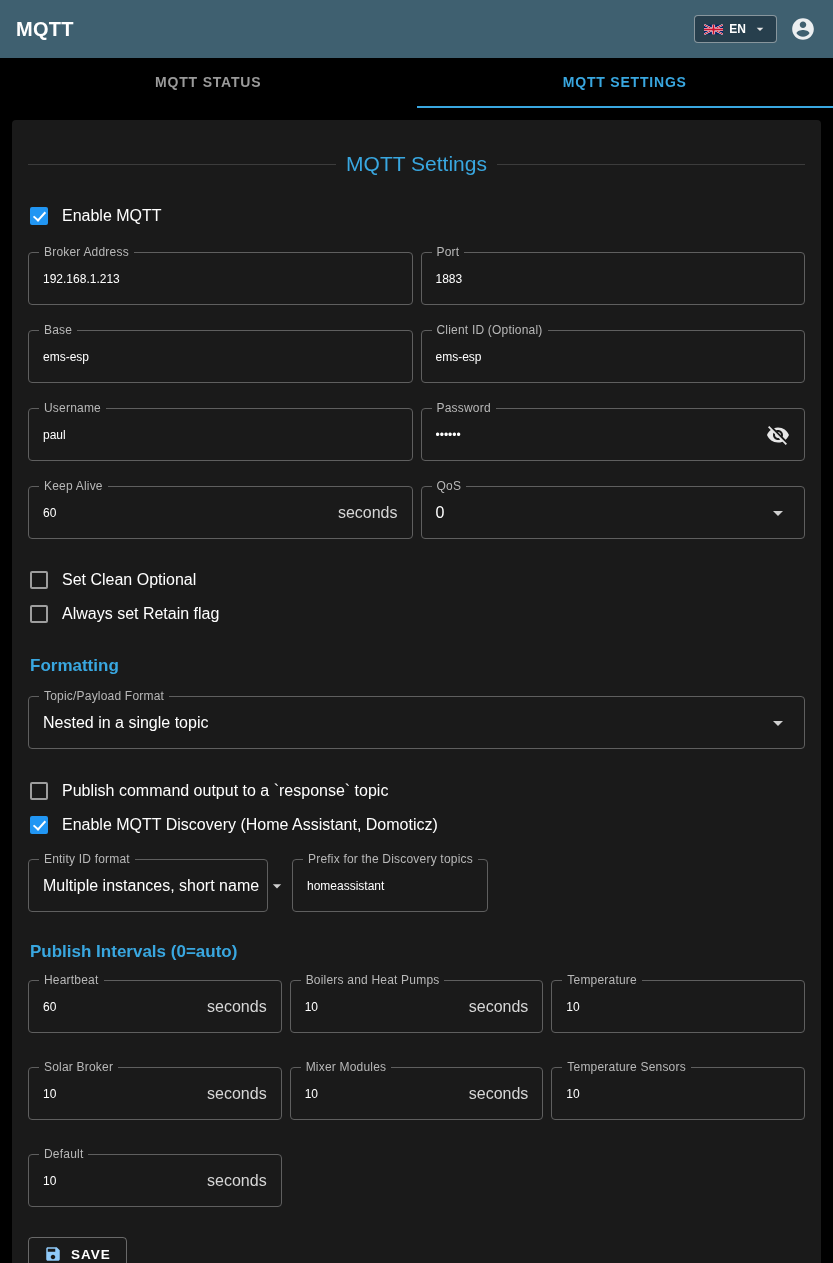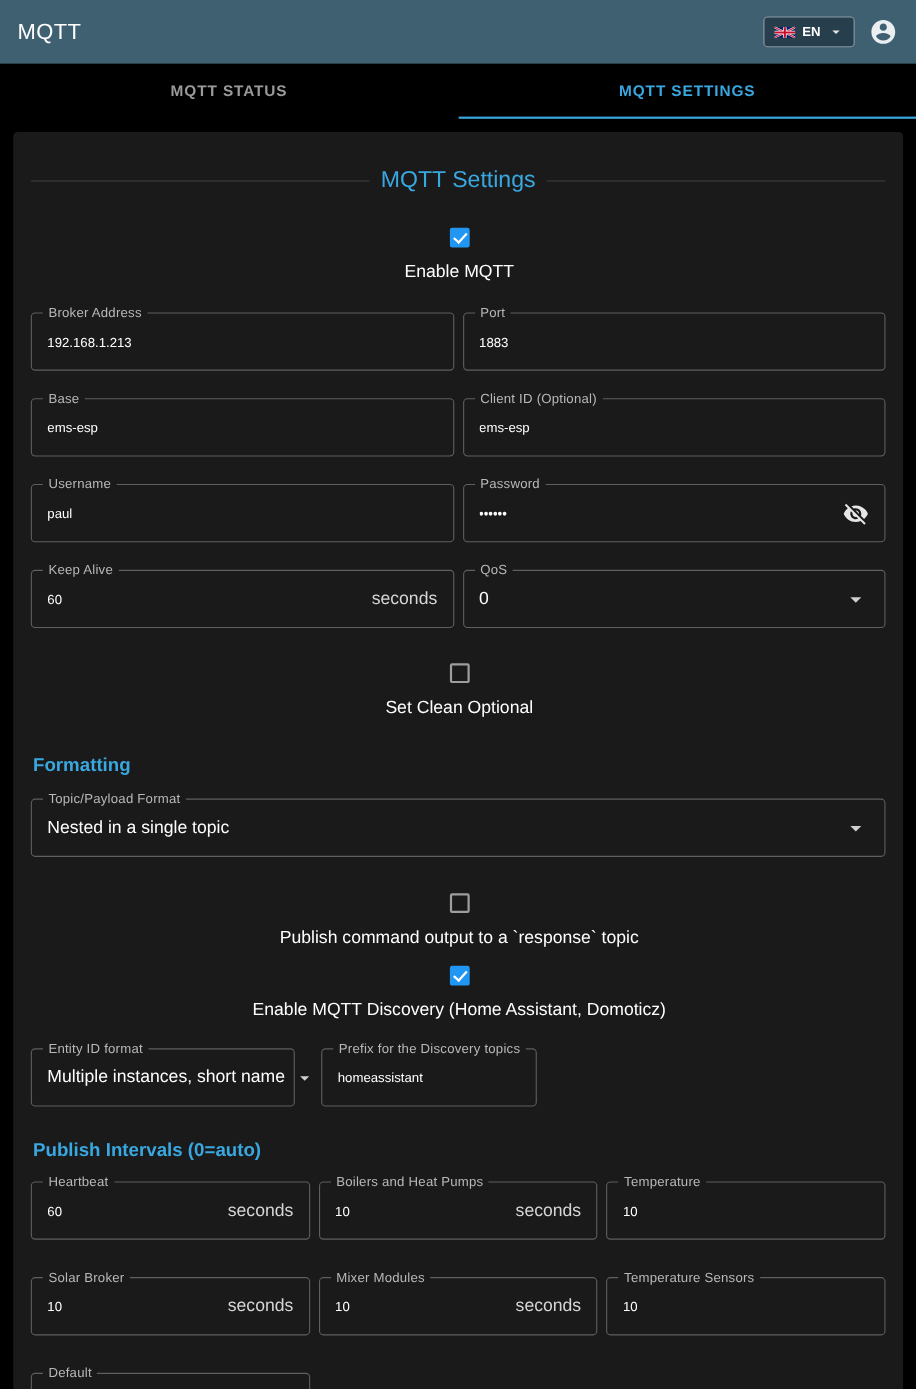--- a/index.html
+++ b/index.html
@@ -14,21 +14,21 @@
 
   
   .appbar {
     height: 58px;
     background: #3f6070;
     display: flex;
     align-items: center;
     padding: 0 16px;
     gap: 12px;
   }
-  .app-title { font-size: 20px; font-weight: 400; letter-spacing: 0.3px; text-align: right; }
+  .app-title { font-size: 20px; font-weight: 700; letter-spacing: 0.3px; text-align: right; }
   .appbar-spacer { flex: 1; }
   .lang-button {
     display: flex; align-items: center; gap: 6px;
     background: rgba(10, 25, 35, 0.45);
     border: 1px solid rgba(255,255,255,0.45);
     border-radius: 4px;
     padding: 5px 8px 5px 9px;
     color: #fff; font-size: 12px; font-weight: 700;
     cursor: pointer;
   }
@@ -66,21 +66,20 @@
   .section-heading {
     color: #39a7e0; font-size: 17px; font-weight: 700;
     margin: 26px 0 18px 2px;
   }
 
   
   .check-row {
     display: flex; align-items: center; gap: 14px;
     padding: 7px 0 7px 2px; margin: 2px 0;
     cursor: pointer;
-    flex-direction: column;
   }
   .checkbox {
     position: relative;
     width: 18px; height: 18px; flex: none;
     border: 2px solid #9e9e9e; border-radius: 2px;
     background: transparent;
   }
   .checkbox.checked { background: #2196f3; border-color: #2196f3; }
   .checkbox.checked::after {
     content: "";
@@ -242,20 +241,24 @@
           <path d="M7 10l5 5 5-5z"></path>
         </svg>
     </div>
   </div>
 
   <div class="check-row">
     <span class="checkbox"></span>
     <span class="check-label">Set Clean Optional</span>
   </div>
 
+  <div class="check-row">
+    <span class="checkbox"></span>
+    <span class="check-label">Always set Retain flag</span>
+  </div>
 
   <div class="section-heading">Formatting</div>
 
   <div class="row-full" style="margin-top:20px;">
     <div class="field">
       <span class="field-label">Topic/Payload Format</span>
       <span class="field-value">Nested in a single topic</span>
       <svg class="dd-arrow" viewBox="0 0 24 24">
           <path d="M7 10l5 5 5-5z"></path>
         </svg>

